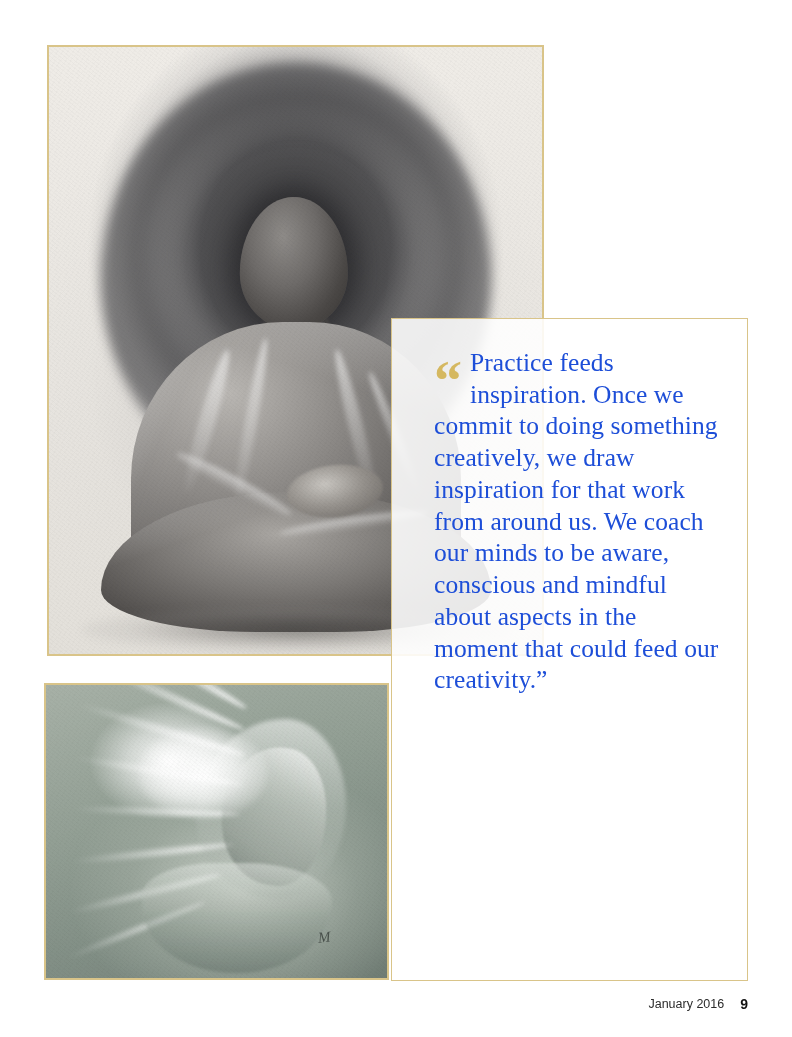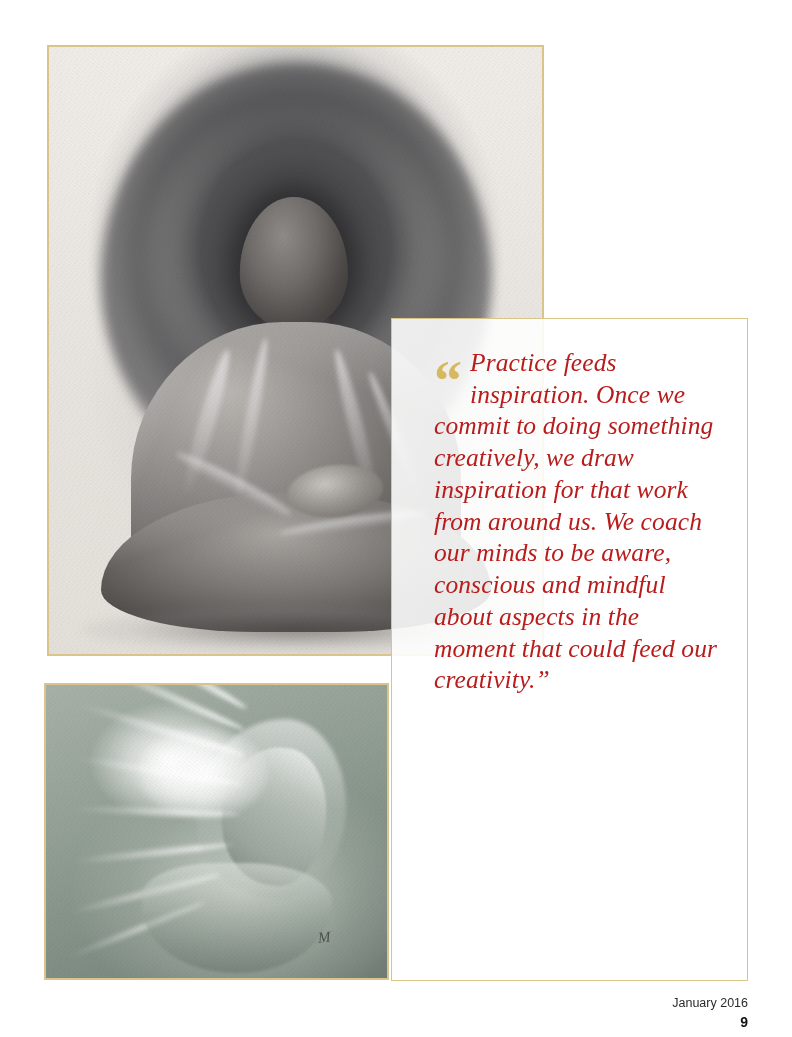--- a/index.html
+++ b/index.html
@@ -250,36 +250,34 @@
     color: #d5b860;
     font-family: "Liberation Serif", serif;
     font-size: 56px;
     line-height: 0.72;
     font-weight: 700;
     margin: 14px 10px 0 0;
     letter-spacing: -2px;
   }
   .quote-text {
     font-family: "Liberation Serif", serif;
-    font-style: italic;
     font-size: 25.5px;
     line-height: 1.245;
-    color: #b91c1c;
+    color: #1d4ed8;
     letter-spacing: 0.1px;
   }
 
   
   .footer {
     position: absolute;
     right: 44px;
     top: 996px;
     display: flex;
-    align-items: flex-end;
-    gap: 4px;
-    flex-direction: column;
+    align-items: center;
+    gap: 16px;
   }
   .footer-date {
     font-family: "Liberation Sans", sans-serif;
     font-size: 12.5px;
     color: #2b2b2b;
   }
   .footer-page {
     font-family: "Liberation Sans", sans-serif;
     font-size: 14px;
     font-weight: 700;

